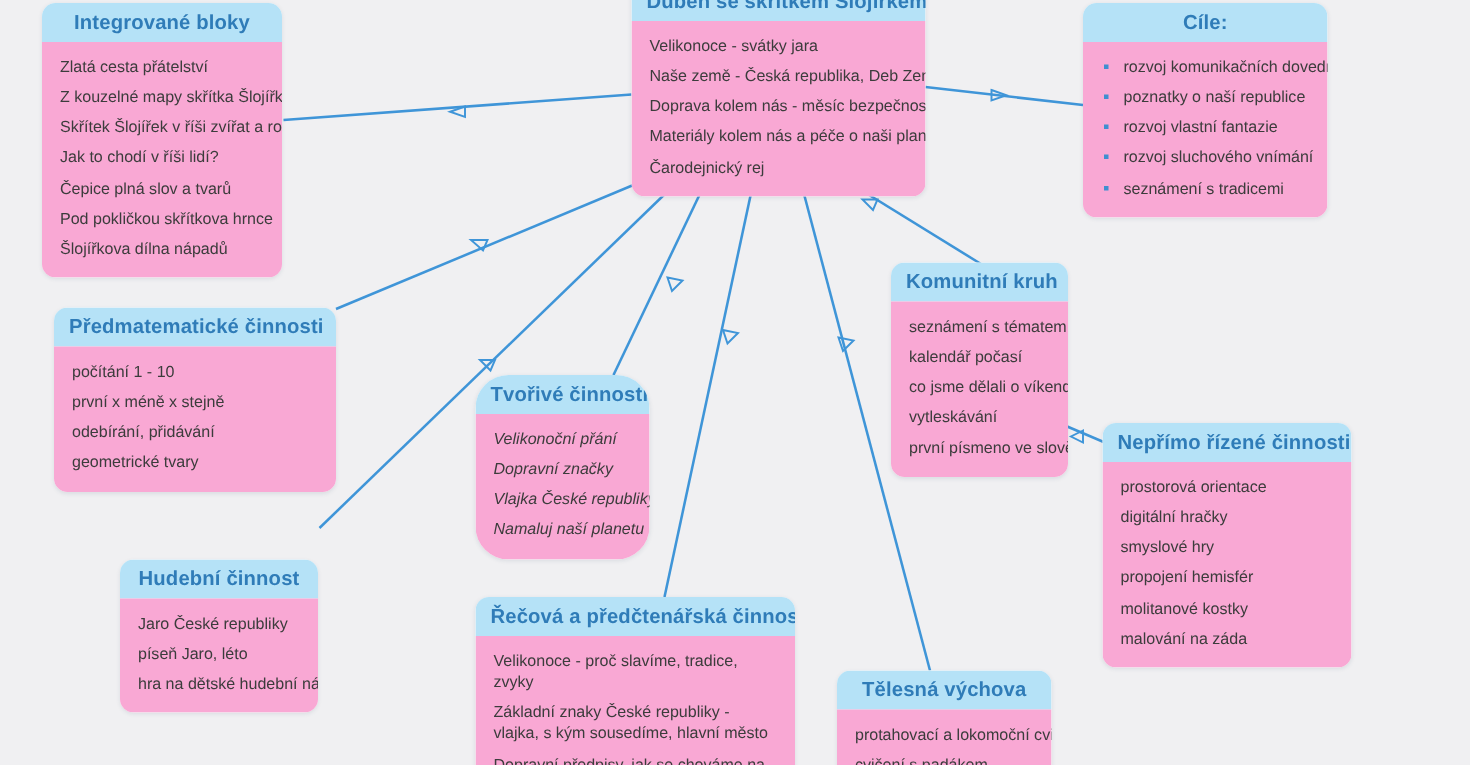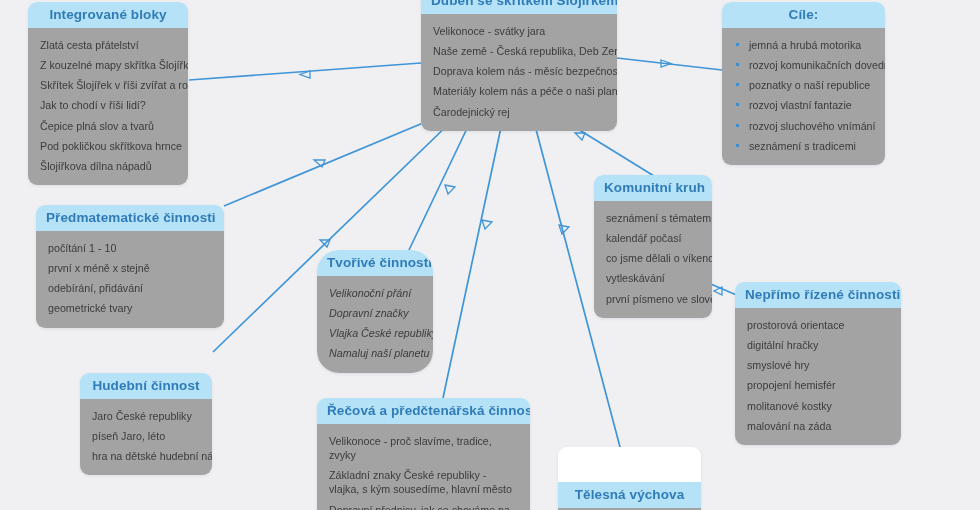--- a/index.html
+++ b/index.html
@@ -31,21 +31,21 @@
   .node-head {
     background: #b5e2f7;
     color: #2f7cb8;
     font-weight: bold;
     text-align: center;
     letter-spacing: .1px;
     padding: 5px 10px 6px 10px;
     white-space: nowrap;
   }
   .node-body {
-    background: #a3a3a3;
+    background: #f9a8d4;
     padding: 7px 12px 9px 12px;
   }
   .node-body .row {
     color: #3c3c3c;
     line-height: 1.32;
     padding: 3px 0;
     white-space: nowrap;
   }
   .node-body.wrap .row { white-space: normal; }
   .node-body.bullets .row {
@@ -92,21 +92,21 @@
 
   #n-neprimo          { left: 735px; top: 282px; width: 166px; }
   #n-neprimo .node-head { font-size: 13.5px; }
   #n-neprimo .row { font-size: 10.7px; }
 
   #n-recova           { left: 317px; top: 398px; width: 213px; }
   #n-recova .node-head { font-size: 13.5px; }
   #n-recova .row { font-size: 10.7px; }
 
   #n-telesna          { left: 558px; top: 447px; width: 143px; }
-  #n-telesna .node-head { font-size: 13.5px; margin-top: 35px; }
+  #n-telesna .node-head { font-size: 13.5px; }
   #n-telesna .row { font-size: 10.7px; }
 </style>
 </head>
 <body>
 
 <div id="stage">
 
   <svg id="wires" viewBox="0 0 980 510" width="980" height="510">
     <defs>
       <marker id="ahR" markerWidth="9" markerHeight="9" refX="4" refY="4" orient="auto" markerUnits="strokeWidth">
@@ -167,21 +167,20 @@
       <div class="row">Naše země - Česká republika, Deb Země</div>
       <div class="row">Doprava kolem nás - měsíc bezpečnosti</div>
       <div class="row">Materiály kolem nás a péče o naši planetu</div>
       <div class="row">Čarodejnický rej</div>
     </div>
   </div>
 
   <div class="node" id="n-cile">
     <div class="node-head">Cíle:</div>
     <div class="node-body bullets">
-      <div class="row">jemná a hrubá motorika</div>
       <div class="row">rozvoj komunikačních dovedností</div>
       <div class="row">poznatky o naší republice</div>
       <div class="row">rozvoj vlastní fantazie</div>
       <div class="row">rozvoj sluchového vnímání</div>
       <div class="row">seznámení s tradicemi</div>
     </div>
   </div>
 
   <div class="node" id="n-predmat">
     <div class="node-head">Předmatematické činnosti</div>

